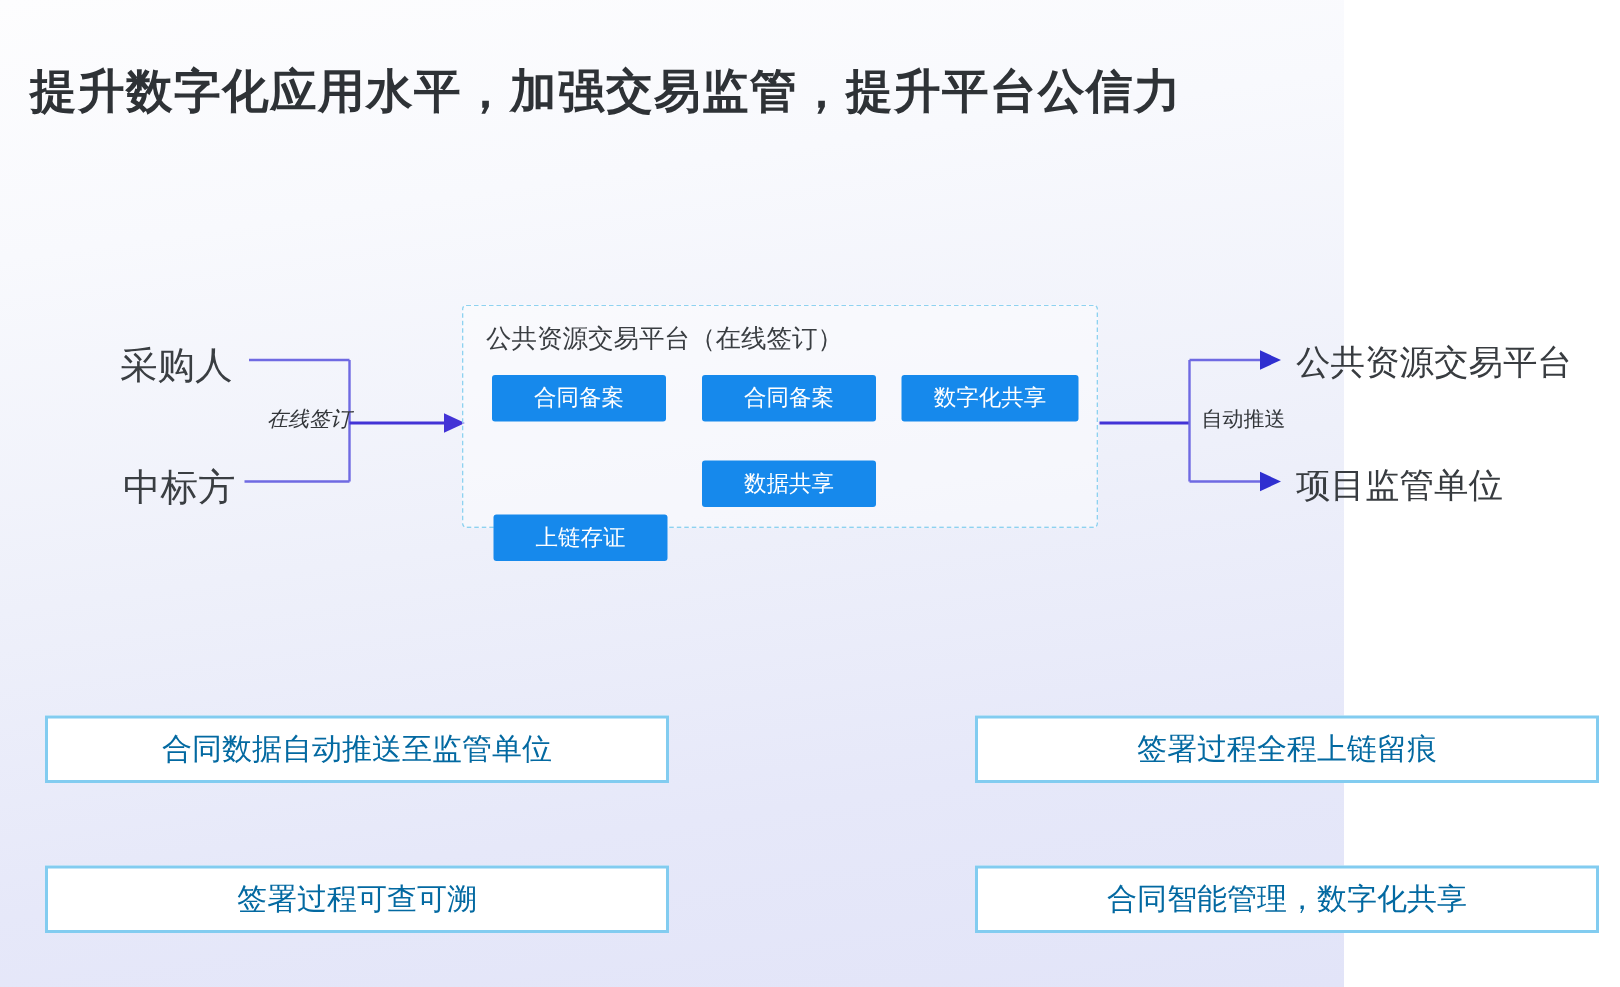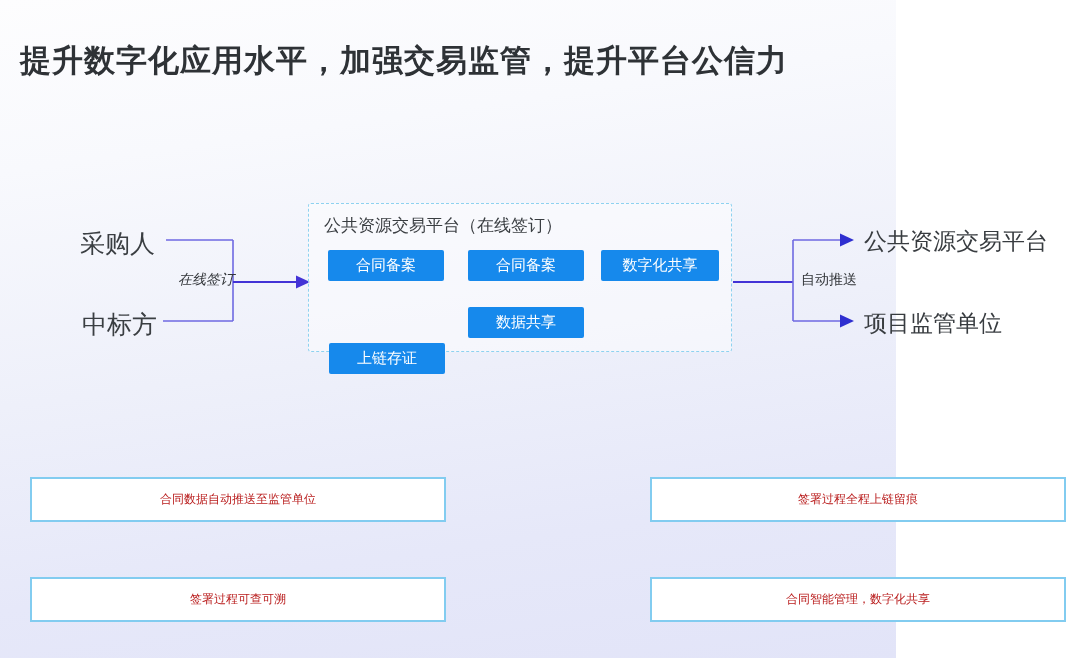--- a/index.html
+++ b/index.html
@@ -93,22 +93,22 @@
   
   .benefit-box {
     position: absolute;
     width: 416px;
     height: 45px;
     background: #ffffff;
     border: 2px solid #82ccf0;
     display: flex;
     align-items: center;
     justify-content: center;
-    font-size: 12px;
-    color: #b91c1c;
+    font-size: 20px;
+    color: #0369a1;
     white-space: nowrap;
   }
   .bb-0 { left: 30px;  top: 477px; }
   .bb-1 { left: 650px; top: 477px; }
   .bb-2 { left: 30px;  top: 577px; }
   .bb-3 { left: 650px; top: 577px; }
 </style>
 </head>
 <body>
 

